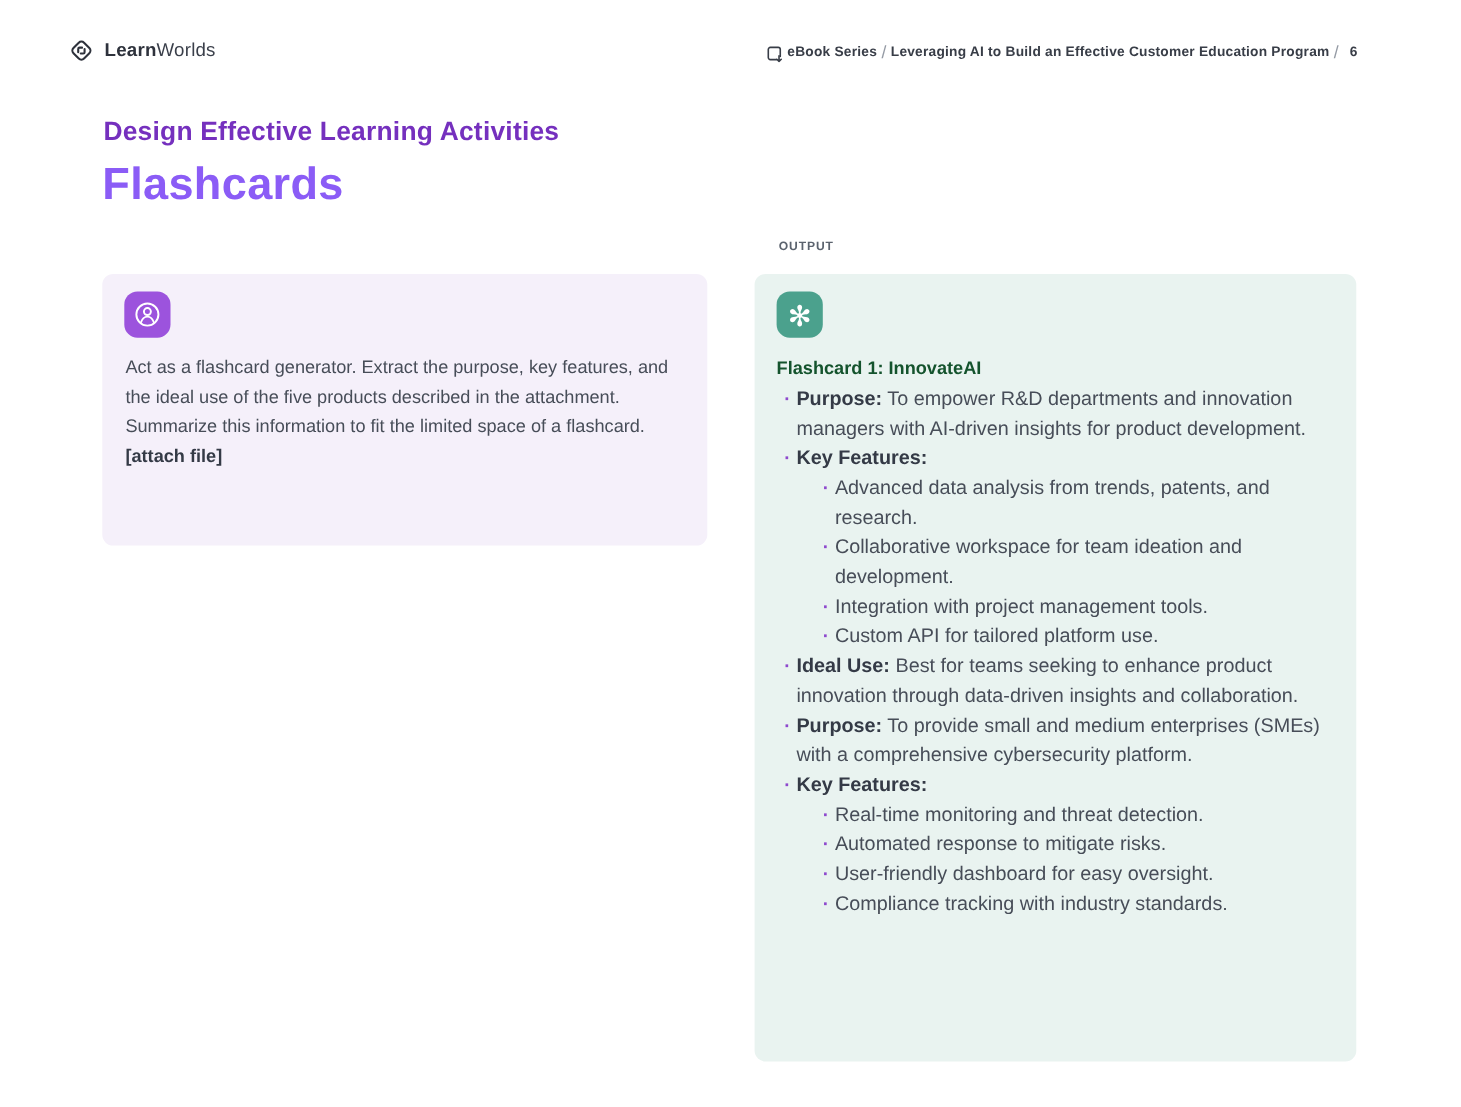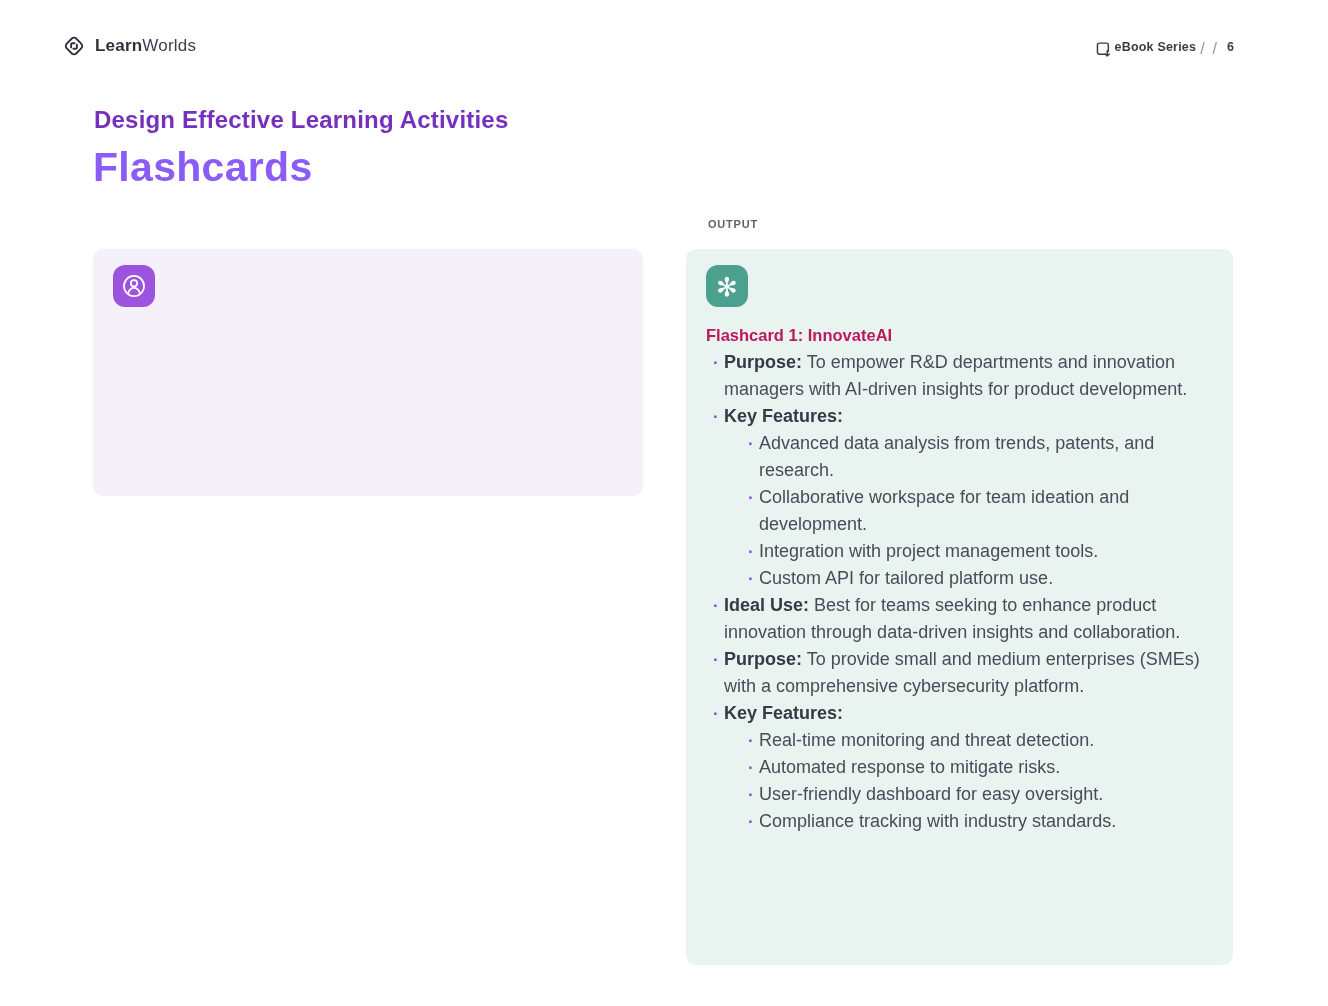--- a/index.html
+++ b/index.html
@@ -55,21 +55,21 @@
     position:absolute; left:708px; top:218px;
     font-size:11px; font-weight:700; color:#5b636e; letter-spacing:.8px;
   }
   .output-card {
     position:absolute; left:686px; top:249px; width:547px; height:716px;
     background:var(--output_bg,#E9F3F0); border-radius:10px; padding:16px 20px 20px 20px;
   }
   .knot { color:#ffffff; font-size:26px; line-height:1; transform:translateY(1px); }
 
   .fc-title {
-    margin-top:15px; font-size:16.5px; line-height:27px; font-weight:700; color:#be185d;
+    margin-top:15px; font-size:16.5px; line-height:27px; font-weight:700; color:#14532d;
   }
   .fc-title.second { margin-top:27px; }
   .row { display:flex; align-items:flex-start; }
   .row .dot {
     flex:none; width:12px; text-align:left; color:var(--bullet_purple,#8E49CE);
     font-weight:700; font-size:17px; line-height:27px; padding-left:1px;
   }
   .row .txt { flex:1; font-size:18px; line-height:27px; color:#474d58; max-width:478px; }
   .row .txt b { font-weight:700; color:#343a46; }
   .row.l1 { margin-left:6px; }
@@ -91,36 +91,38 @@
       <span class="logo-text"><b>Learn</b><span class="lt">Worlds</span></span>
     </div>
 
     <nav class="breadcrumb">
       <svg class="bc-icon" viewBox="0 0 22 22" fill="none" stroke="#383d47" stroke-width="1.7" stroke-linecap="round" stroke-linejoin="round">
         <path d="M16.6 13.2 V5.8 A2.2 2.2 0 0 0 14.4 3.6 H6.2 A2.2 2.2 0 0 0 4 5.8 v8.4 A2.2 2.2 0 0 0 6.2 16.4 h6.6"></path>
         <path d="M15.3 12.4 v6 m0 0 l-2.3 -2.3 m2.3 2.3 l2.3 -2.3"></path>
       </svg>
       <span class="bc-text">eBook Series</span>
       <span class="bc-slash">/</span>
+      <span class="bc-text">Leveraging AI to Build an Effective Customer Education Program</span>
       <span class="bc-slash">/</span>
       <span class="bc-page">6</span>
     </nav>
   </header>
 
   <div class="eyebrow">Design Effective Learning Activities</div>
   <h1 class="page-title">Flashcards</h1>
 
   <section class="prompt-card">
     <div class="icon-badge badge-purple">
       <svg viewBox="0 0 24 24" width="28" height="28" fill="none" stroke="#ffffff" stroke-width="1.5" stroke-linecap="round">
         <circle cx="12" cy="12" r="8.6"></circle>
         <circle cx="12" cy="9.6" r="2.7"></circle>
         <path d="M6.9 18.2 c1.1 -3.2 2.9 -4.6 5.1 -4.6 s4 1.4 5.1 4.6"></path>
       </svg>
     </div>
+    <p class="prompt-text"><span>Act as a flashcard generator. Extract the purpose, key features, and the ideal use of the five products described in the attachment. Summarize this information to fit the limited space of a flashcard.</span> <b>[attach file]</b></p>
   </section>
 
   <div class="output-label">OUTPUT</div>
 
   <section class="output-card">
     <div class="icon-badge badge-teal">
       <span class="knot">✻</span>
     </div>
 
     <h3 class="fc-title">Flashcard 1: InnovateAI</h3>

